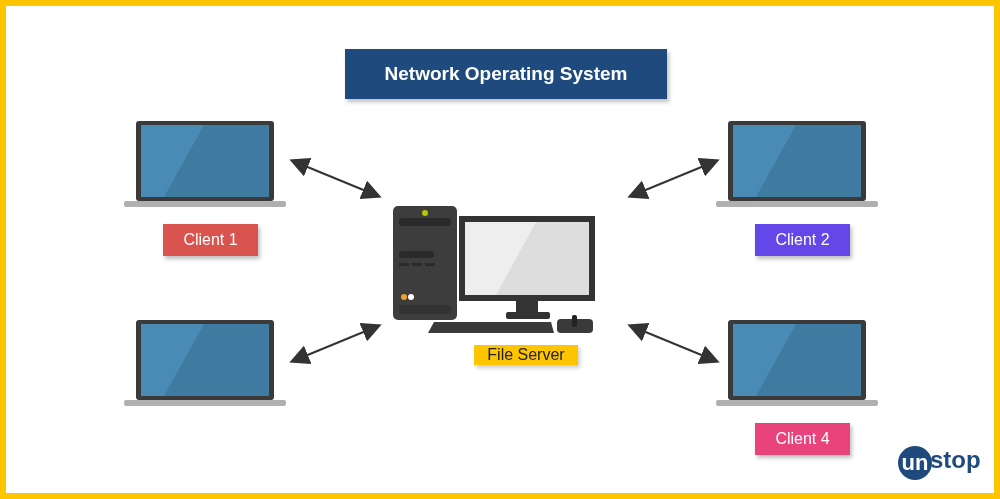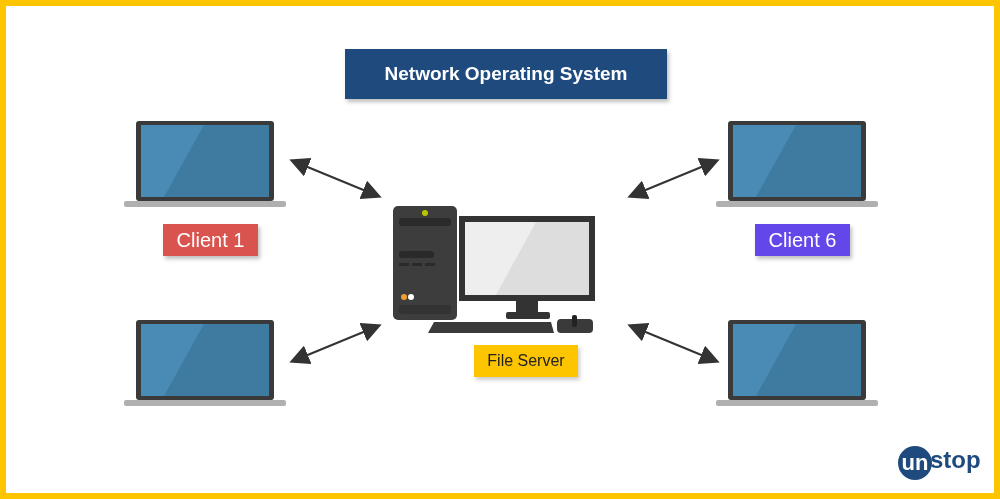--- a/index.html
+++ b/index.html
@@ -1,22 +1,22 @@
 <!DOCTYPE html>
 <html><head>
 <meta charset="utf-8">
 <style>
   html,body{margin:0;padding:0;}
   body{width:1000px;height:499px;overflow:hidden;font-family:"Liberation Sans",sans-serif;}
   .frame{position:absolute;left:0;top:0;width:1000px;height:499px;box-sizing:border-box;border:6px solid #fdc500;background:#fff;}
   .title{position:absolute;left:339px;top:43px;width:322px;height:50px;background:#1e4a7e;color:#fff;font-weight:bold;font-size:19px;display:flex;align-items:center;justify-content:center;box-shadow:2px 3px 4px rgba(0,0,0,0.25);}
-  .label{position:absolute;width:95px;height:32px;color:#fff;font-size:20px;display:flex;align-items:center;justify-content:center;box-shadow:2px 3px 4px rgba(0,0,0,0.25);}
+  .label{position:absolute;width:95px;height:32px;color:#fff;font-size:16px;display:flex;align-items:center;justify-content:center;box-shadow:2px 3px 4px rgba(0,0,0,0.25);}
   .laptop{position:absolute;width:162px;height:86px;}
   svg{position:absolute;left:0;top:0;}
-  .fs{position:absolute;left:468px;top:339px;width:104px;height:32px;background:#fdc500;color:#222;font-size:16px;display:flex;align-items:center;justify-content:center;box-shadow:2px 3px 4px rgba(0,0,0,0.2);}
+  .fs{position:absolute;left:468px;top:339px;width:104px;height:20px;background:#fdc500;color:#222;font-size:16px;display:flex;align-items:center;justify-content:center;box-shadow:2px 3px 4px rgba(0,0,0,0.2);}
   .logo{position:absolute;left:892px;top:440px;height:36px;display:flex;align-items:flex-start;}
   .logo .circ{width:34px;height:34px;border-radius:50%;background:#1e4a7e;color:#fff;font-weight:bold;font-size:22px;display:flex;align-items:center;justify-content:center;}
   .logo .rest{color:#1e4a7e;font-weight:bold;font-size:24px;margin-left:-2px;}
 </style>
 </head>
 <body>
 
 <div class="frame">
   <div class="title">Network Operating System</div>
 
@@ -43,39 +43,40 @@
   <div class="label" style="left:157px;top:218px;background:#d9534f">Client 1</div>
 
   <div class="laptop" style="left:710px;top:115px;">
     <svg width="162" height="86">
         <rect x="12" y="0" width="138" height="80" rx="3" fill="#3a3a3a"></rect>
         <rect x="17" y="4" width="128" height="72" fill="#4a8bb5"></rect>
         <polygon points="80,4 145,4 145,76 40,76" fill="#3f7aa0"></polygon>
         <rect x="0" y="80" width="162" height="6" rx="2" fill="#b0b0b0"></rect>
       </svg>
   </div>
-  <div class="label" style="left:749px;top:218px;background:#6347e8">Client 6</div>
+  <div class="label" style="left:749px;top:218px;background:#6347e8">Client 2</div>
 
   <div class="laptop" style="left:118px;top:314px;">
     <svg width="162" height="86">
         <rect x="12" y="0" width="138" height="80" rx="3" fill="#3a3a3a"></rect>
         <rect x="17" y="4" width="128" height="72" fill="#4a8bb5"></rect>
         <polygon points="80,4 145,4 145,76 40,76" fill="#3f7aa0"></polygon>
         <rect x="0" y="80" width="162" height="6" rx="2" fill="#b0b0b0"></rect>
       </svg>
   </div>
 
   <div class="laptop" style="left:710px;top:314px;">
     <svg width="162" height="86">
         <rect x="12" y="0" width="138" height="80" rx="3" fill="#3a3a3a"></rect>
         <rect x="17" y="4" width="128" height="72" fill="#4a8bb5"></rect>
         <polygon points="80,4 145,4 145,76 40,76" fill="#3f7aa0"></polygon>
         <rect x="0" y="80" width="162" height="6" rx="2" fill="#b0b0b0"></rect>
       </svg>
   </div>
+  <div class="label" style="left:749px;top:417px;background:#e8437a">Client 4</div>
 
   <svg width="1000" height="499">
     <rect x="387" y="200" width="64" height="114" rx="5" fill="#3d3d3d"></rect>
     <circle cx="419" cy="207" r="3" fill="#b7c800"></circle>
     <rect x="393" y="212" width="52" height="8" rx="3" fill="#2a2a2a"></rect>
     <rect x="393" y="245" width="35" height="7" rx="3" fill="#2a2a2a"></rect>
     <rect x="393" y="257" width="10" height="3" fill="#2a2a2a"></rect>
       <rect x="406" y="257" width="10" height="3" fill="#2a2a2a"></rect>
       <rect x="419" y="257" width="10" height="3" fill="#2a2a2a"></rect>
     <circle cx="398" cy="291" r="3" fill="#f0a030"></circle>

